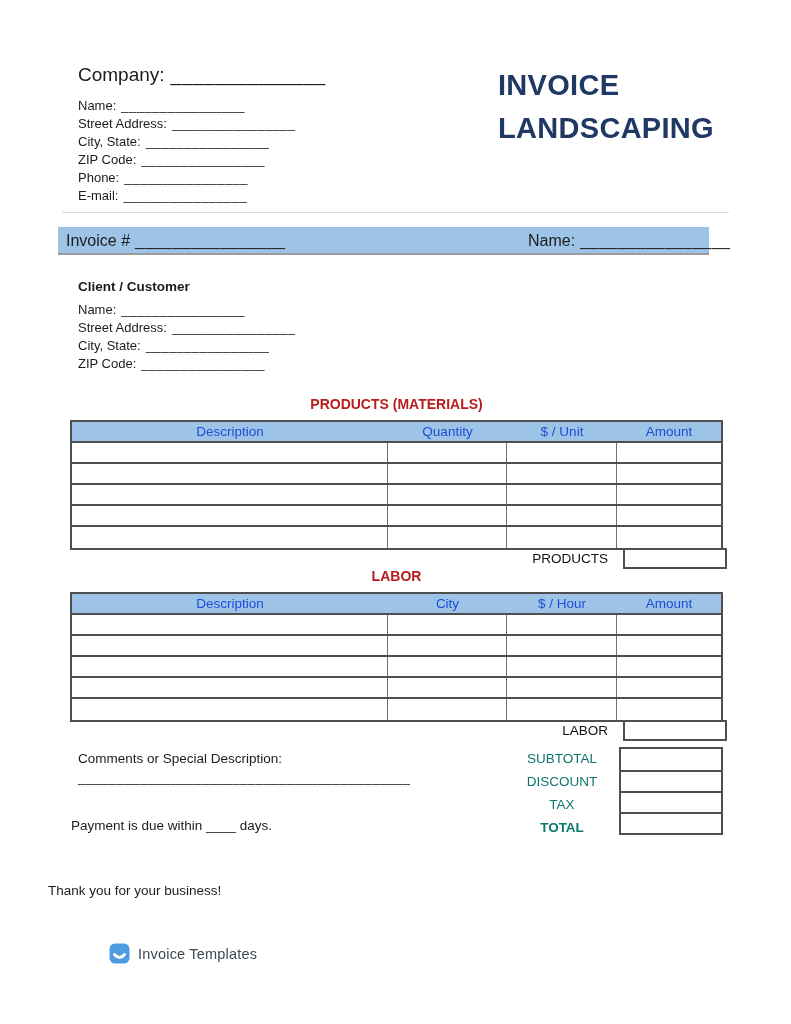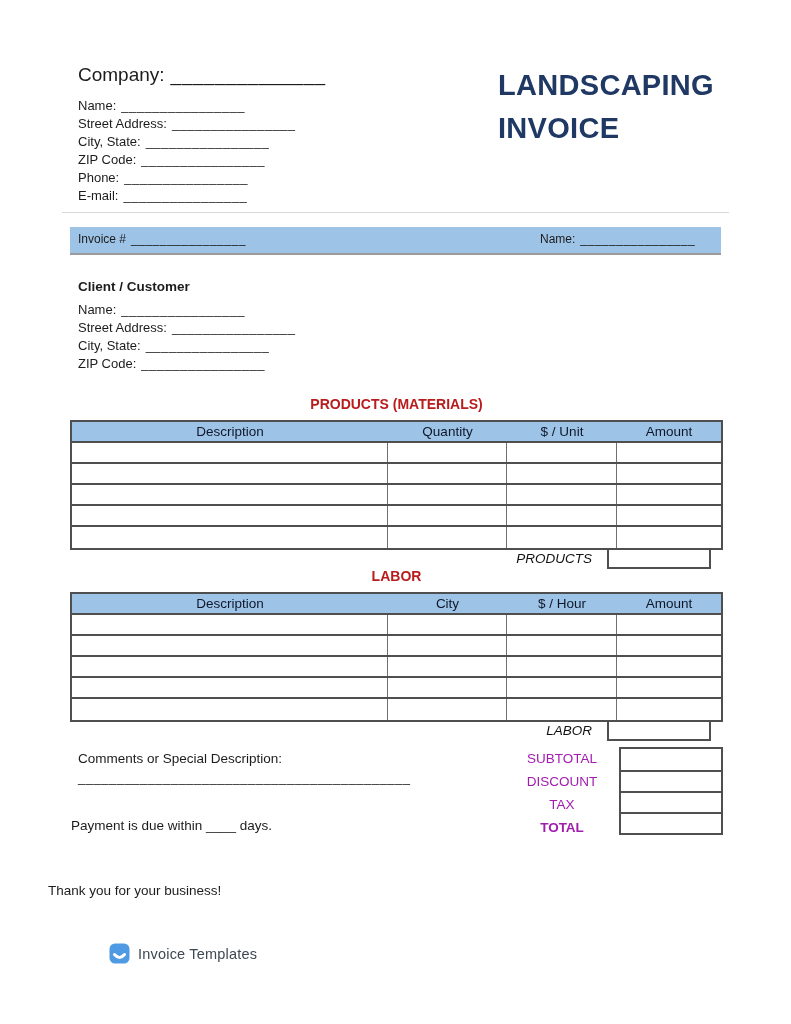--- a/index.html
+++ b/index.html
@@ -23,22 +23,22 @@
     position:absolute; left:498px; top:64px; width:260px;
     font-size:29px; font-weight:bold; color:#1f3864; line-height:43px;
     letter-spacing:0.3px;
   }
 
   
   .top-divider { position:absolute; left:62px; top:212px; width:667px; height:1px; background:#d9d9d9; }
 
   
   .invoice-bar {
-    position:absolute; left:70px; top:227px; width:651px; height:28px;
-    background:#9dc3e6; border-bottom:2px solid #9b9b9b; font-size:12px;
+    position:absolute; left:58px; top:227px; width:651px; height:28px;
+    background:#9dc3e6; border-bottom:2px solid #9b9b9b; font-size:16px;
   }
   .invoice-bar .bar-invoice { position:absolute; left:8px; top:5px; }
   .invoice-bar .bar-date { position:absolute; left:470px; top:5px; }
   .invoice-bar .lbl { margin-right:5px; }
 
   
   .client-block { position:absolute; left:78px; top:279px; }
   .client-title { font-size:13.5px; font-weight:bold; margin-bottom:7px; }
 
   
@@ -53,49 +53,49 @@
   .tbl {
     position:absolute; left:70px; width:653px;
     border:2px solid #4f4f4f; background:#fff;
   }
   .products-tbl { top:420px; }
   .labor-tbl { top:592px; }
   .hrow {
     display:flex; background:#9dc3e6; border-bottom:2px solid #4f4f4f;
     height:21px; align-items:center;
   }
-  .hc { font-size:13.5px; text-align:center; color:#0f172a; }
+  .hc { font-size:13.5px; text-align:center; color:#1d4ed8; }
   .hc.c0 { width:316px; } .hc.c1 { width:119px; } .hc.c2 { width:110px; } .hc.c3 { width:104px; }
   .brow { display:flex; height:21px; border-bottom:2px solid #4f4f4f; }
   .brow:last-child { border-bottom:none; }
   .bc { height:100%; border-right:1px solid #707070; }
   .bc.c0 { width:316px; } .bc.c1 { width:119px; } .bc.c2 { width:110px; }
   .bc.c3 { width:104px; border-right:none; }
 
   
-  .total-row { position:absolute; left:58px; width:653px; height:21px;font-style:italic; }
+  .total-row { position:absolute; left:74px; width:653px; height:21px; }
   .products-total { top:548px; }
   .labor-total { top:720px; }
   .total-row .t-lbl {
     position:absolute; right:119px; top:3px; font-size:13.5px; color:#111;
   }
   .total-row .t-box {
     position:absolute; right:0; top:0; width:104px; height:21px;
     border:2px solid #4f4f4f; background:#fff;
   }
 
   
   .comments-label { position:absolute; left:78px; top:751px; font-size:13.5px; }
   .comments-line { position:absolute; left:78px; top:770px; font-size:13px; letter-spacing:0.5px; }
   .payment-note { position:absolute; left:71px; top:818px; font-size:13.5px; }
 
   
   .totals-labels { position:absolute; left:507px; top:747px; width:110px; }
   .totals-labels .tot-lbl {
-    height:23px; line-height:23px; text-align:center; font-size:13.5px; color:#a21caf;
+    height:23px; line-height:23px; text-align:center; font-size:13.5px; color:#0f766e;
   }
   .totals-labels .tot-lbl.bold { font-weight:bold; }
   .totals-boxes {
     position:absolute; left:619px; top:747px; width:104px;
     border:2px solid #4f4f4f; background:#fff;
   }
   .totals-boxes .tot-box { height:21px; border-top:2px solid #4f4f4f; }
   .totals-boxes .tot-box:first-child { border-top:none; }
 
   
@@ -132,22 +132,22 @@
     </div>
     <div class="field">
       <span class="lbl">Phone:</span><span class="uline">________________</span>
     </div>
     <div class="field">
       <span class="lbl">E-mail:</span><span class="uline">________________</span>
     </div>
   </div>
 
   <div class="doc-title">
+    <div>INVOICE</div>
     <div>LANDSCAPING</div>
-    <div>INVOICE</div>
   </div>
 
   <div class="top-divider"></div>
 
   <div class="invoice-bar">
     <div class="bar-invoice">
       <span class="lbl">Invoice #</span><span class="uline">________________</span>
     </div>
     <div class="bar-date">
       <span class="lbl">Name:</span><span class="uline">________________</span>

